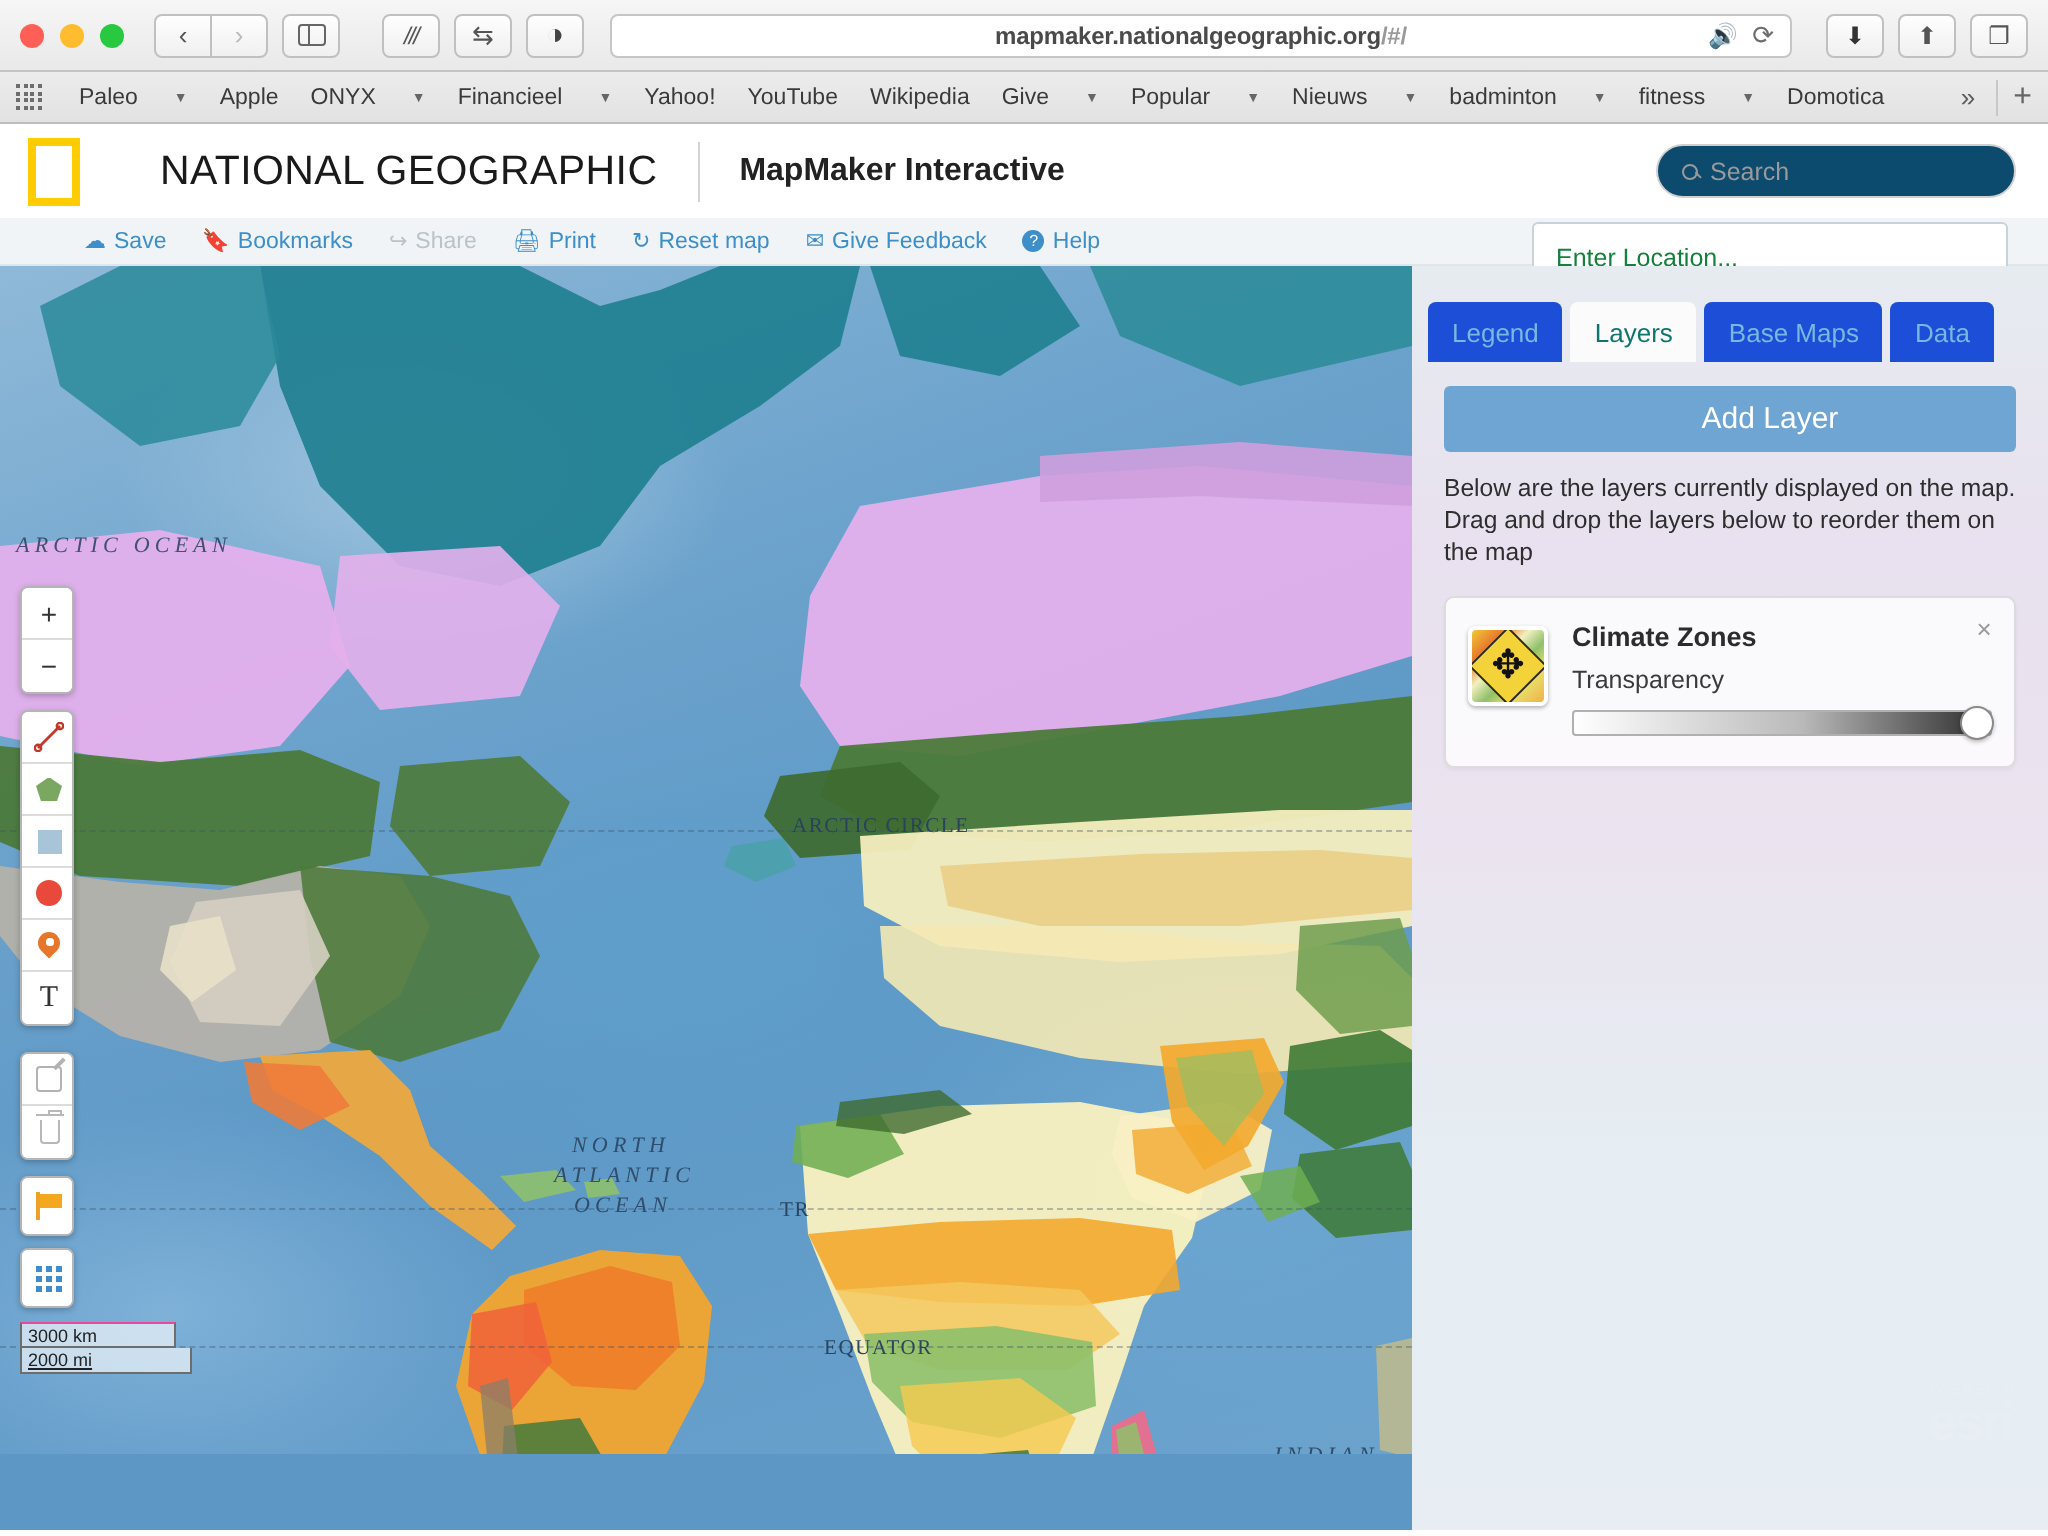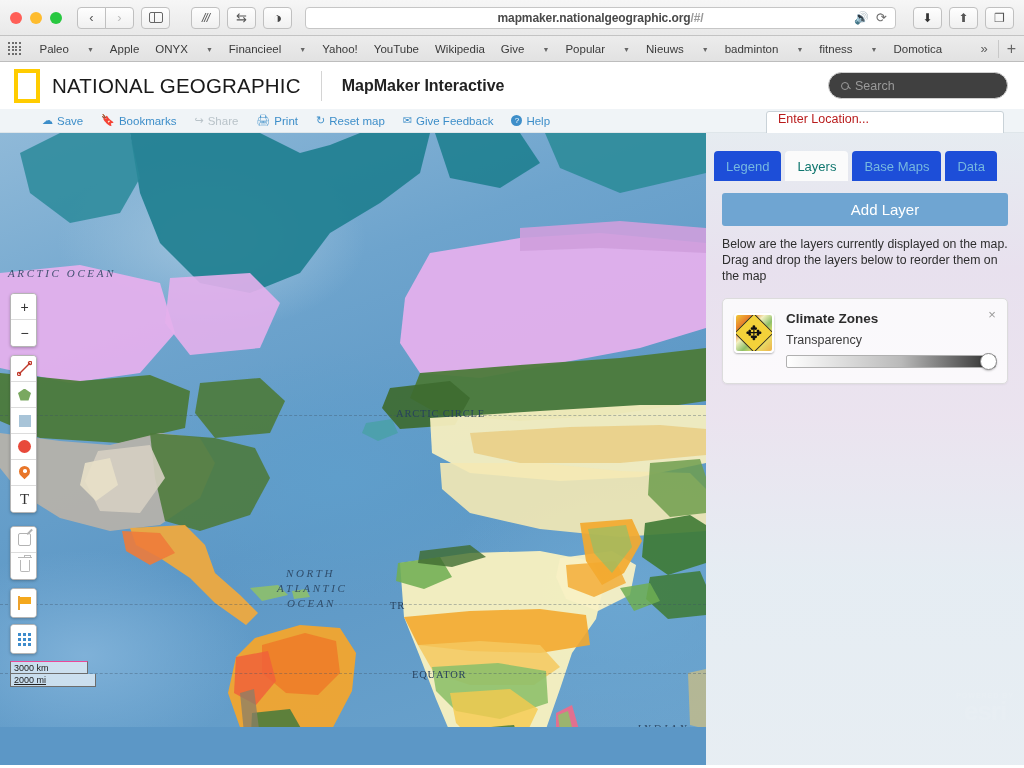--- a/index.html
+++ b/index.html
@@ -117,28 +117,29 @@
     width: 26px; height: 34px;
     border: 4px solid #ffcc00;
     margin-right: 12px;
   }
   .ng-wordmark {
     font-family: "Liberation Sans", sans-serif;
     font-size: 20.5px;
     letter-spacing: 0.2px;
     color: #1a1a1a;
     font-weight: 400;
+    margin-left: 28px;
   }
   .ng-divider { width:1px; height: 30px; background:#d4d4d4; margin: 0 20px; }
   .ng-appname { font-size: 16px; font-weight: bold; color: #222; }
   .ng-search {
     position: absolute; right: 16px; top: 10px;
     width: 180px; height: 27px;
     border: 1px solid #d0d0d0; border-radius: 14px;
-    background: #404040;
+    background: #0c4a6e;
     display: flex; align-items: center; gap: 6px;
     padding: 0 12px;
     font-size: 12.5px; color: #9a9a9a;
   }
   .mag { width:8px; height:8px; border:1.3px solid #9a9a9a; border-radius:50%; position:relative; display:inline-block;}
   .mag:after { content:""; position:absolute; width:4px; height:1.3px; background:#9a9a9a; transform:rotate(45deg); right:-3px; bottom:0px;}
 
   
   .action-bar {
     height: 24px;
@@ -153,22 +154,22 @@
     border-bottom: 1px solid #dfe6ea;
   }
   .act { display:flex; align-items:center; gap:4px; cursor:default; white-space:nowrap;}
   .act.disabled { color: #b9c3c9; }
   .act .ic { font-size: 11px; display:inline-flex; align-items:center;}
   .loc-input {
     position: absolute; right: 20px; top: 2px;
     width: 238px; height: 26px;
     border: 1px solid #c9d2d8; border-radius: 3px;
     background: #fff;
-    display: flex; align-items: flex-start; padding: 0 11px;
-    font-size: 12.5px; color: #b91c1c;
+    display: flex; align-items: flex-end; padding: 0 11px;
+    font-size: 12.5px; color: #15803d;
   }
 
   
   .main {
     position: relative;
     height: 632px;
     overflow: hidden;
   }
   .map {
     position: absolute; left: 0; top: 0;

